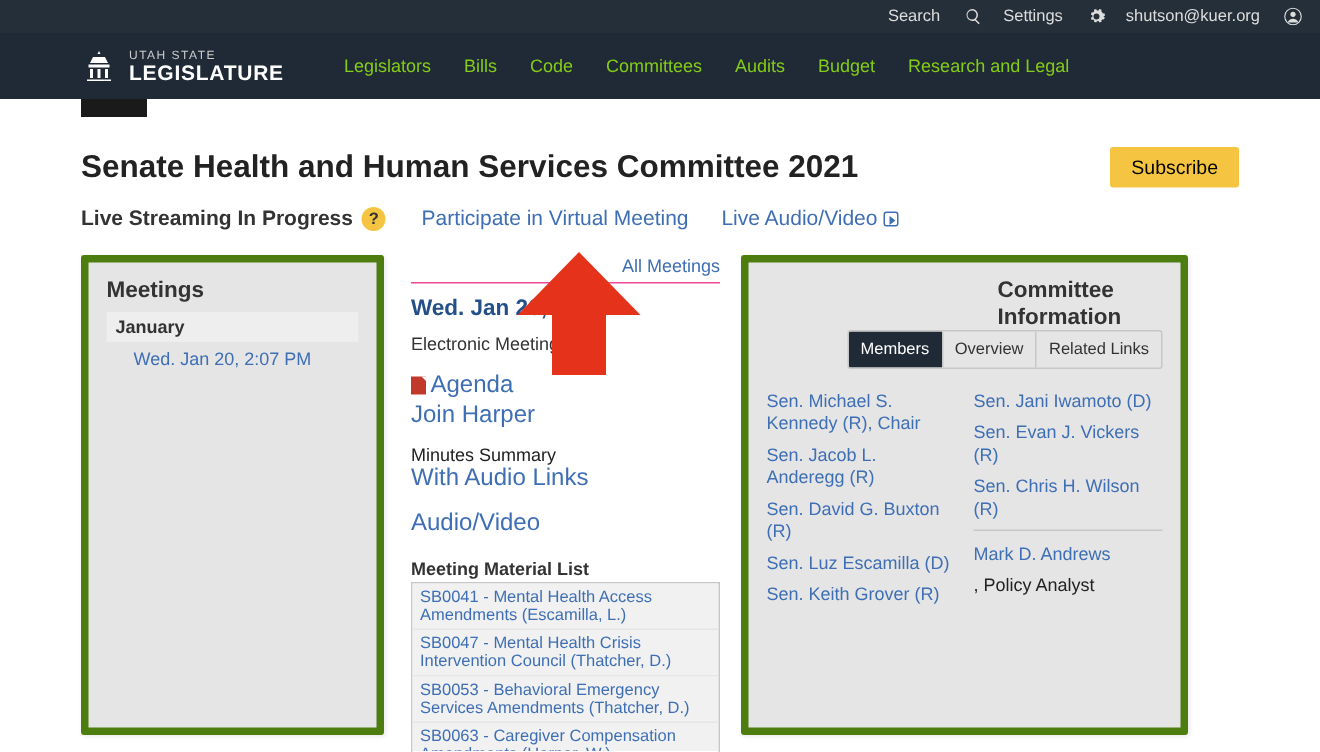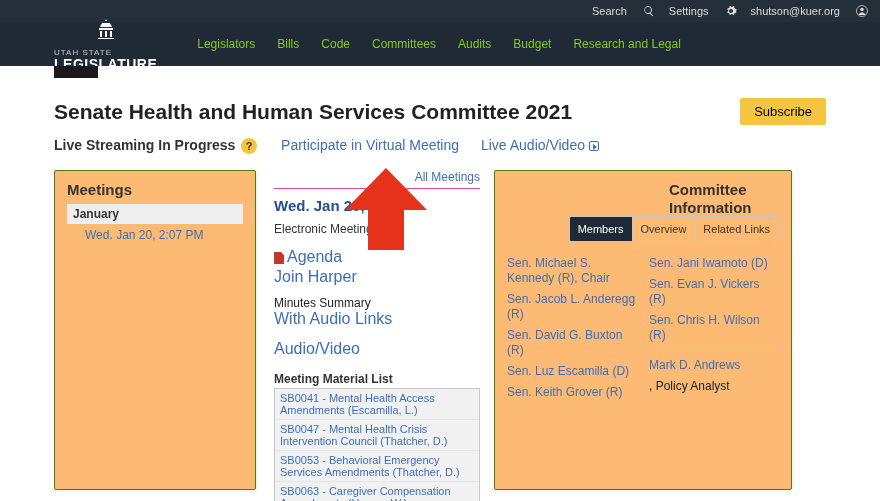--- a/index.html
+++ b/index.html
@@ -4,42 +4,42 @@
 <style>
   * { box-sizing: border-box; margin: 0; padding: 0; }
   body { font-family: "Segoe UI", Arial, sans-serif; font-size: 13px; color: #333; background: #fff; width: 880px; }
   a { color: #3e6fb5; text-decoration: none; }
 
   .utilbar { background: #252f39; color: #ddd; height: 22px; display: flex; justify-content: flex-end; align-items: center; padding: 0 12px; font-size: 11px; gap: 14px; }
   .utilbar .item { display: flex; align-items: center; gap: 16px; cursor: pointer; }
   .utilbar svg { width: 12px; height: 12px; fill: #ddd; }
 
   .navbar { background: #1f2a36; color: #fff; height: 44px; display: flex; align-items: center; padding: 0 14px 0 54px; gap: 22px; }
-  .logo { display: flex; align-items: center; gap: 8px; margin-right: 18px; flex-direction: column; }
+  .logo { display: flex; align-items: center; gap: 8px; margin-right: 18px; }
   .logo svg { width: 24px; height: 24px; fill: #fff; }
   .logo-text { line-height: 1; }
   .logo-small { font-size: 8px; letter-spacing: 1px; color: #ccc; }
   .logo-big { font-size: 14px; font-weight: 600; letter-spacing: 0.5px; }
   .navlink { color: #84cc16; font-size: 12px; cursor: pointer; }
 
   .page { padding: 14px 54px 24px 54px; position: relative; }
   .blackbar { width: 44px; height: 12px; background: #1a1a1a; position: absolute; top: 0; left: 54px; }
   .title-row { display: flex; justify-content: space-between; align-items: center; margin-top: 18px; }
   h1 { font-size: 21px; font-weight: 700; color: #222; }
   .subscribe { background: #f5c542; border: none; padding: 6px 14px; font-size: 13px; cursor: pointer; border-radius: 2px; }
   .live-row { margin-top: 12px; font-size: 14px; }
   .live-label { font-weight: 700; }
   .q-badge { display: inline-flex; width: 16px; height: 16px; background: #f5c542; border-radius: 50%; align-items: center; justify-content: center; font-size: 11px; font-weight: 700; color: #333; vertical-align: middle; margin-left: 2px; }
   .live-links { display: inline-block; margin-left: 20px; }
   .live-links a { margin-right: 18px; }
   .play-ico { display:inline-block; width:10px; height:10px; border:1px solid #3e6fb5; border-radius:2px; position:relative; vertical-align:middle; }
   .play-ico::after { content:""; position:absolute; left:3px; top:2px; border-left:4px solid #3e6fb5; border-top:3px solid transparent; border-bottom:3px solid transparent; }
 
   .columns { display: flex; gap: 14px; margin-top: 16px; align-items: flex-start; }
-  .panel { border: 1px solid #4d7c0f; border-radius: 2px; box-shadow: 1px 1px 3px rgba(0,0,0,0.08); padding: 10px 12px 12px 12px; background: #fdba74; }
+  .panel { border: 5px solid #4d7c0f; border-radius: 2px; box-shadow: 1px 1px 3px rgba(0,0,0,0.08); padding: 10px 12px 12px 12px; background: #e5e5e5; }
   .left { width: 202px; height: 320px; }
   .mid { width: 210px; padding-left: 4px; }
   .right { width: 298px; height: 320px; }
 
   .sec-title { font-size: 15px; font-weight: 700; margin-bottom: 6px; }
   .month-hdr { background: #eee; font-weight: 700; padding: 3px 6px; font-size: 12px; }
   .meeting-item { padding: 4px 5px 4px 18px; font-size: 12px; }
 
   .mid-head { display:flex; justify-content: space-between; align-items:center; font-weight:700; font-size:14px; border-bottom:1px solid #ec4899; padding-bottom:4px; margin-bottom:8px;}
   .mid-head .all { font-weight:400; font-size:12px; }

